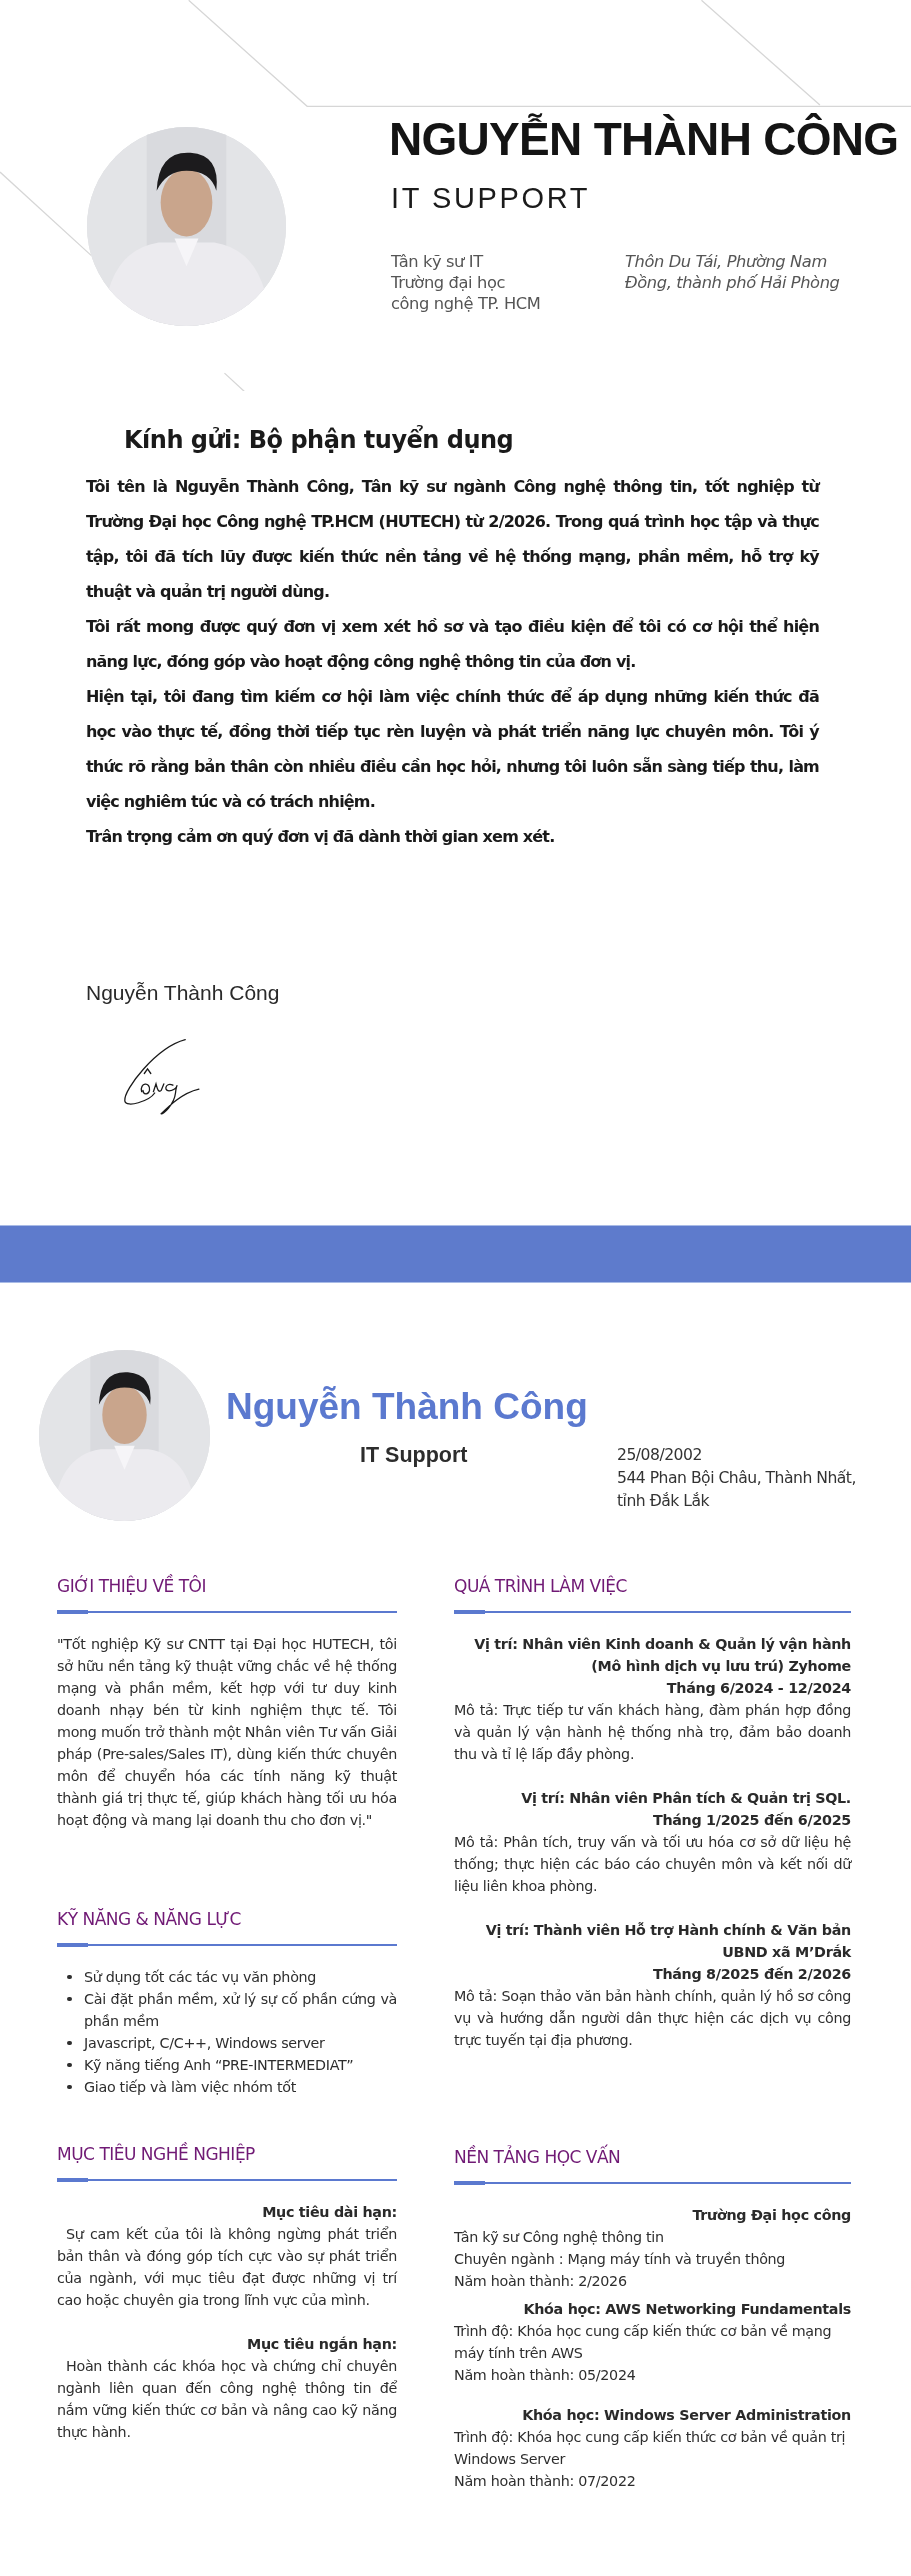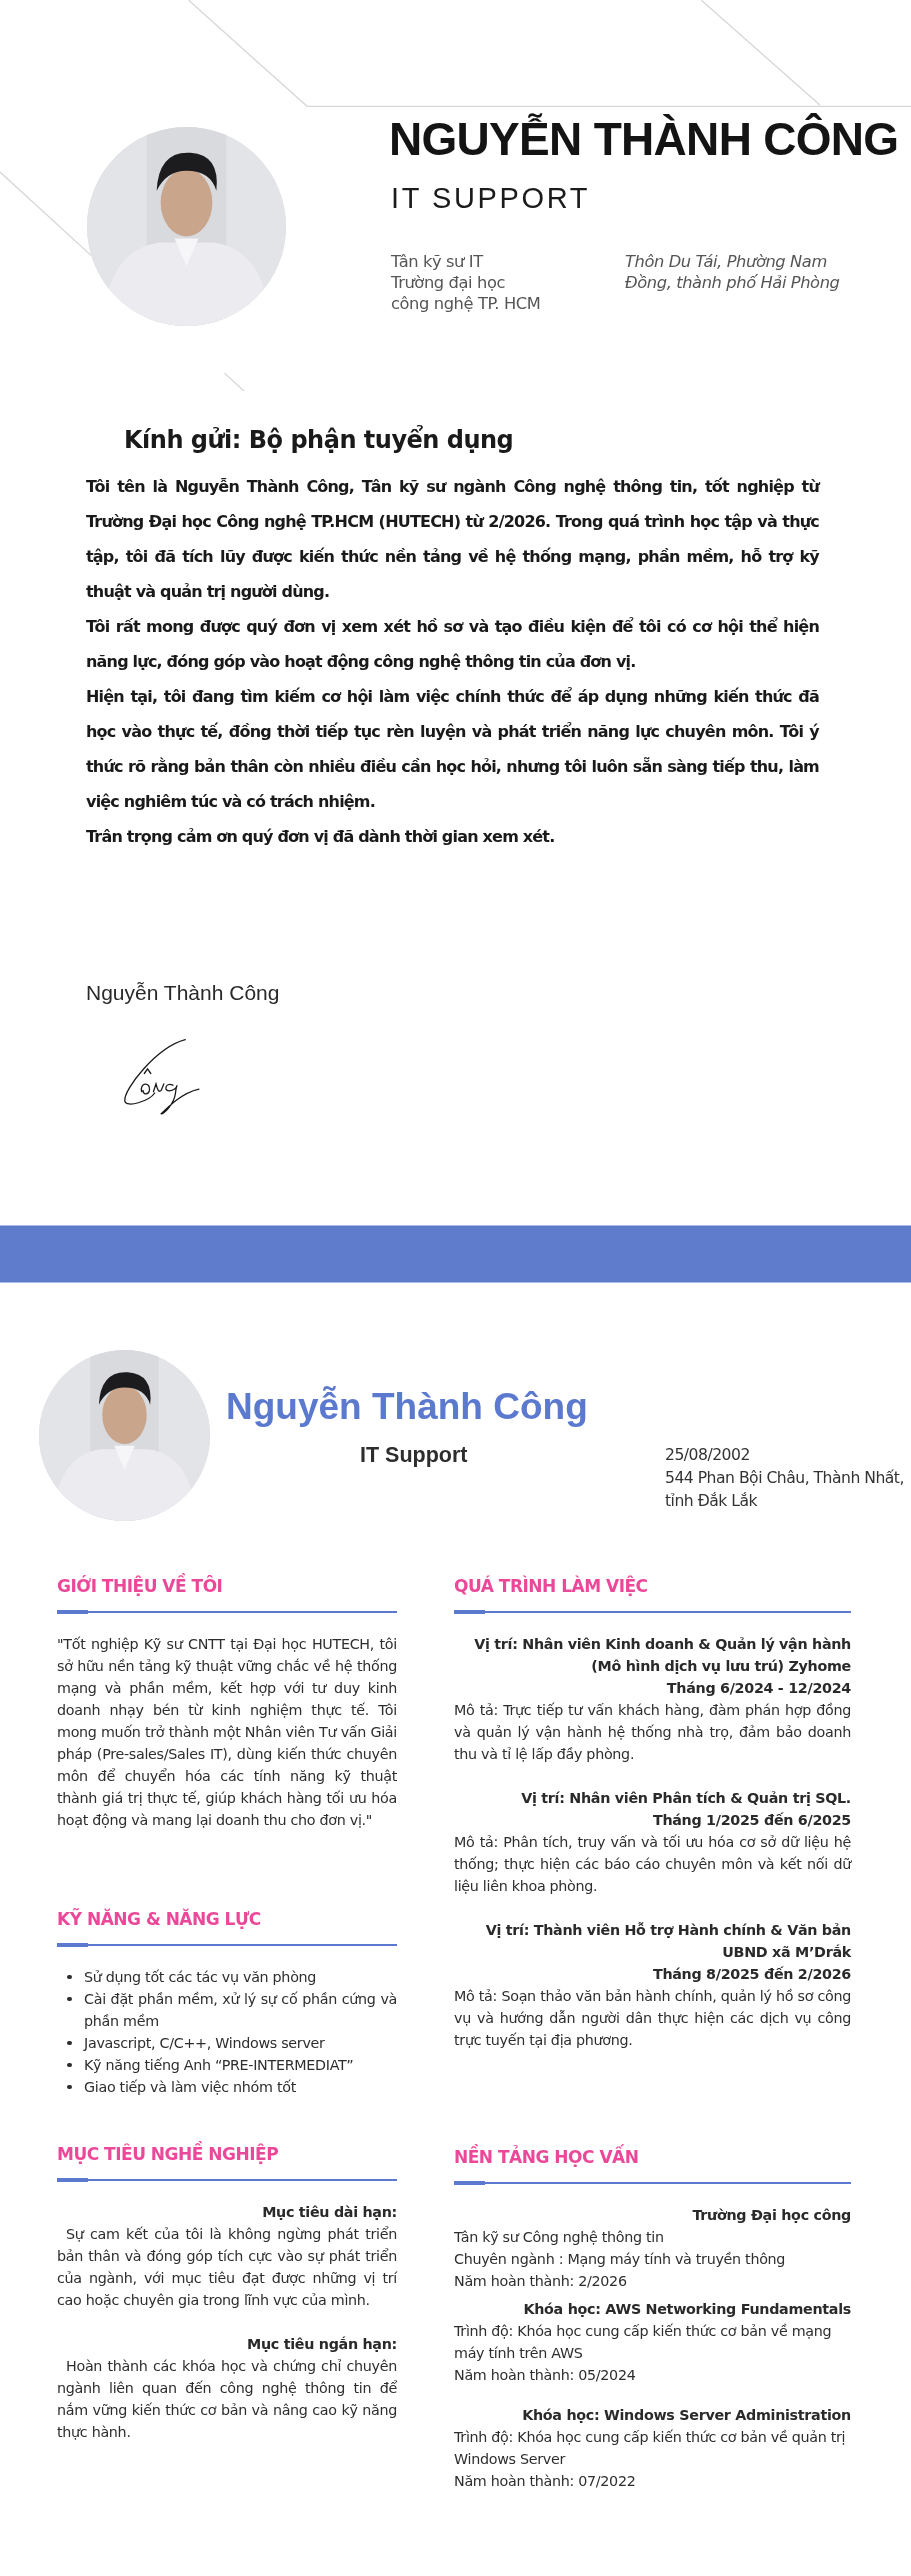--- a/index.html
+++ b/index.html
@@ -26,25 +26,25 @@
   .sender-name { left:86px; top:981px; font-family:"Liberation Sans", sans-serif; font-size:21px; color:#2a2a2a; }
   .signature { left:117px; top:1028px; width:104px; height:91px; }
 
   
   .band { left:0; top:1225px; width:911px; height:56px; background:#5e7bcc; border-top:0.7px solid #a9bbe6; border-bottom:0.7px solid #a9bbe6; }
 
   
   .cv-name { left:226px; top:1388px; font-family:"Liberation Sans", sans-serif; font-weight:700; font-size:37px; color:#5b79cf; white-space:nowrap; line-height:1; }
   .cv-role { left:360px; top:1445px; font-family:"Liberation Sans", sans-serif; font-weight:700; font-size:21.5px; color:#2d2d2d; line-height:1; }
   .cv-contact { left:617px; top:1444px; font-family:"DejaVu Sans", sans-serif; font-size:15.6px; line-height:23px; color:#333; letter-spacing:-0.5px; }
-  .cv-contact div { white-space:nowrap;margin-left:48px; }
+  .cv-contact div { white-space:nowrap; }
 
   
   .section { position:absolute; }
-  .sec-title { font-family:"DejaVu Sans", sans-serif; font-weight:700; font-size:17px; color:#ec4899; letter-spacing:-0.5px; line-height:1; white-space:nowrap; }
+  .sec-title { font-family:"DejaVu Sans", sans-serif; font-weight:400; font-size:17px; color:#701a75; letter-spacing:-0.5px; line-height:1; white-space:nowrap; }
   .sec-rule { position:relative; height:2.6px; margin-top:15.6px; }
   .sec-rule .thin { position:absolute; left:0; right:0; top:0.7px; height:1.3px; background:#5b79cf; }
   .sec-rule .thick { position:absolute; left:0; top:-0.7px; width:31px; height:3.9px; background:#5b79cf; }
   .sec-body { margin-top:19.5px; font-family:"DejaVu Sans", sans-serif; font-size:14.3px; line-height:22px; color:#2e2e2e; text-align:justify; letter-spacing:-0.3px; }
   .sec-body p { margin:0; }
   .b { font-weight:700; color:#2a2a2a; text-align:right; }
   .skills { list-style:none; margin:0; padding:0; }
   .skills li { position:relative; padding-left:27px; text-align:justify; }
   .skills li::before { content:""; position:absolute; left:10.4px; top:9px; width:4.6px; height:4.6px; border-radius:50%; background:#2e2e2e; }
   .entry { margin-bottom:22px; }

